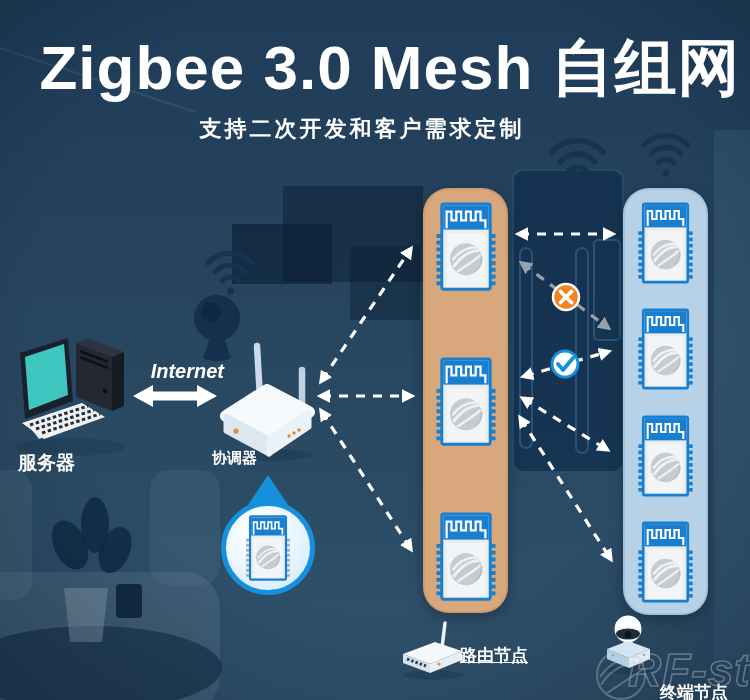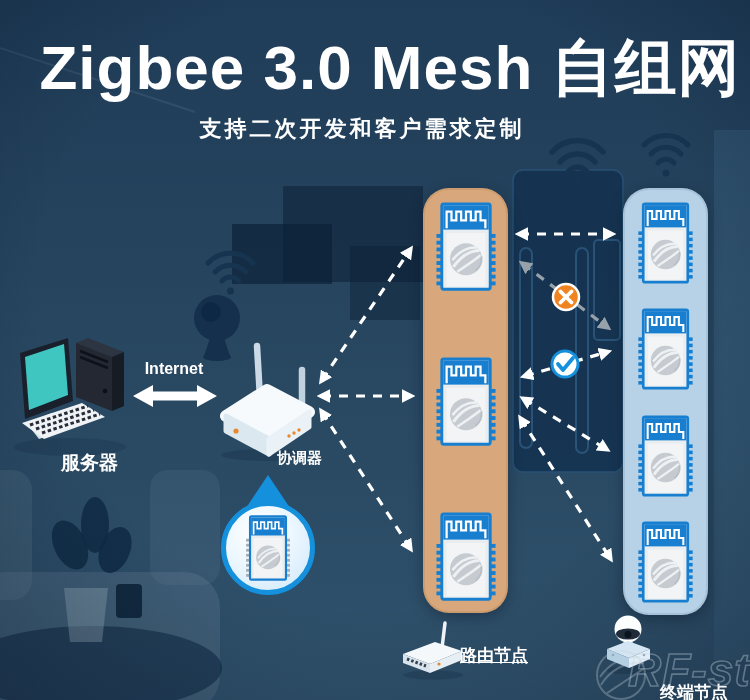--- a/index.html
+++ b/index.html
@@ -12,24 +12,24 @@
   
   #bg-scene{left:0;top:0;z-index:0;}
 
   
   .title{left:15px;top:26px;width:750px;text-align:center;color:#fff;
          font-size:62px;font-weight:800;letter-spacing:1px;z-index:5;}
   .subtitle{left:0;top:114px;width:724px;text-align:center;color:#fff;
             font-size:22px;font-weight:700;letter-spacing:3px;z-index:5;}
 
   
-  .dev-label{color:#fff;font-weight:700;text-align:right;z-index:4;}
+  .dev-label{color:#fff;font-weight:700;text-align:left;z-index:4;}
   .server-label{left:18px;top:450px;width:100px;font-size:19px;}
   .coordinator-label{left:212px;top:449px;width:110px;font-size:15px;}
-  .internet-label{left:124px;top:360px;width:100px;font-size:16px;font-weight:700;color:#fff;text-align:center;z-index:4;}
+  .internet-label{left:124px;top:360px;width:100px;font-size:20px;font-weight:700;color:#fff;text-align:right;z-index:4;font-style:italic;}
 
   
   .column{border-radius:26px;z-index:2;}
   .column.tan{left:423px;top:188px;width:85px;height:425px;background:#d8a87c;
               box-shadow:inset 0 0 0 2px rgba(120,70,20,.12),0 4px 14px rgba(5,18,34,.35);}
   .column.blue{left:623px;top:188px;width:85px;height:427px;background:#b7d2e6;
                box-shadow:inset 0 0 0 2px rgba(40,80,120,.12),0 4px 14px rgba(5,18,34,.35);}
   .chips{position:absolute;left:0;right:0;top:14px;bottom:12px;display:flex;
          flex-direction:column;justify-content:space-between;align-items:center;}
   .chip-slot{display:block;}

